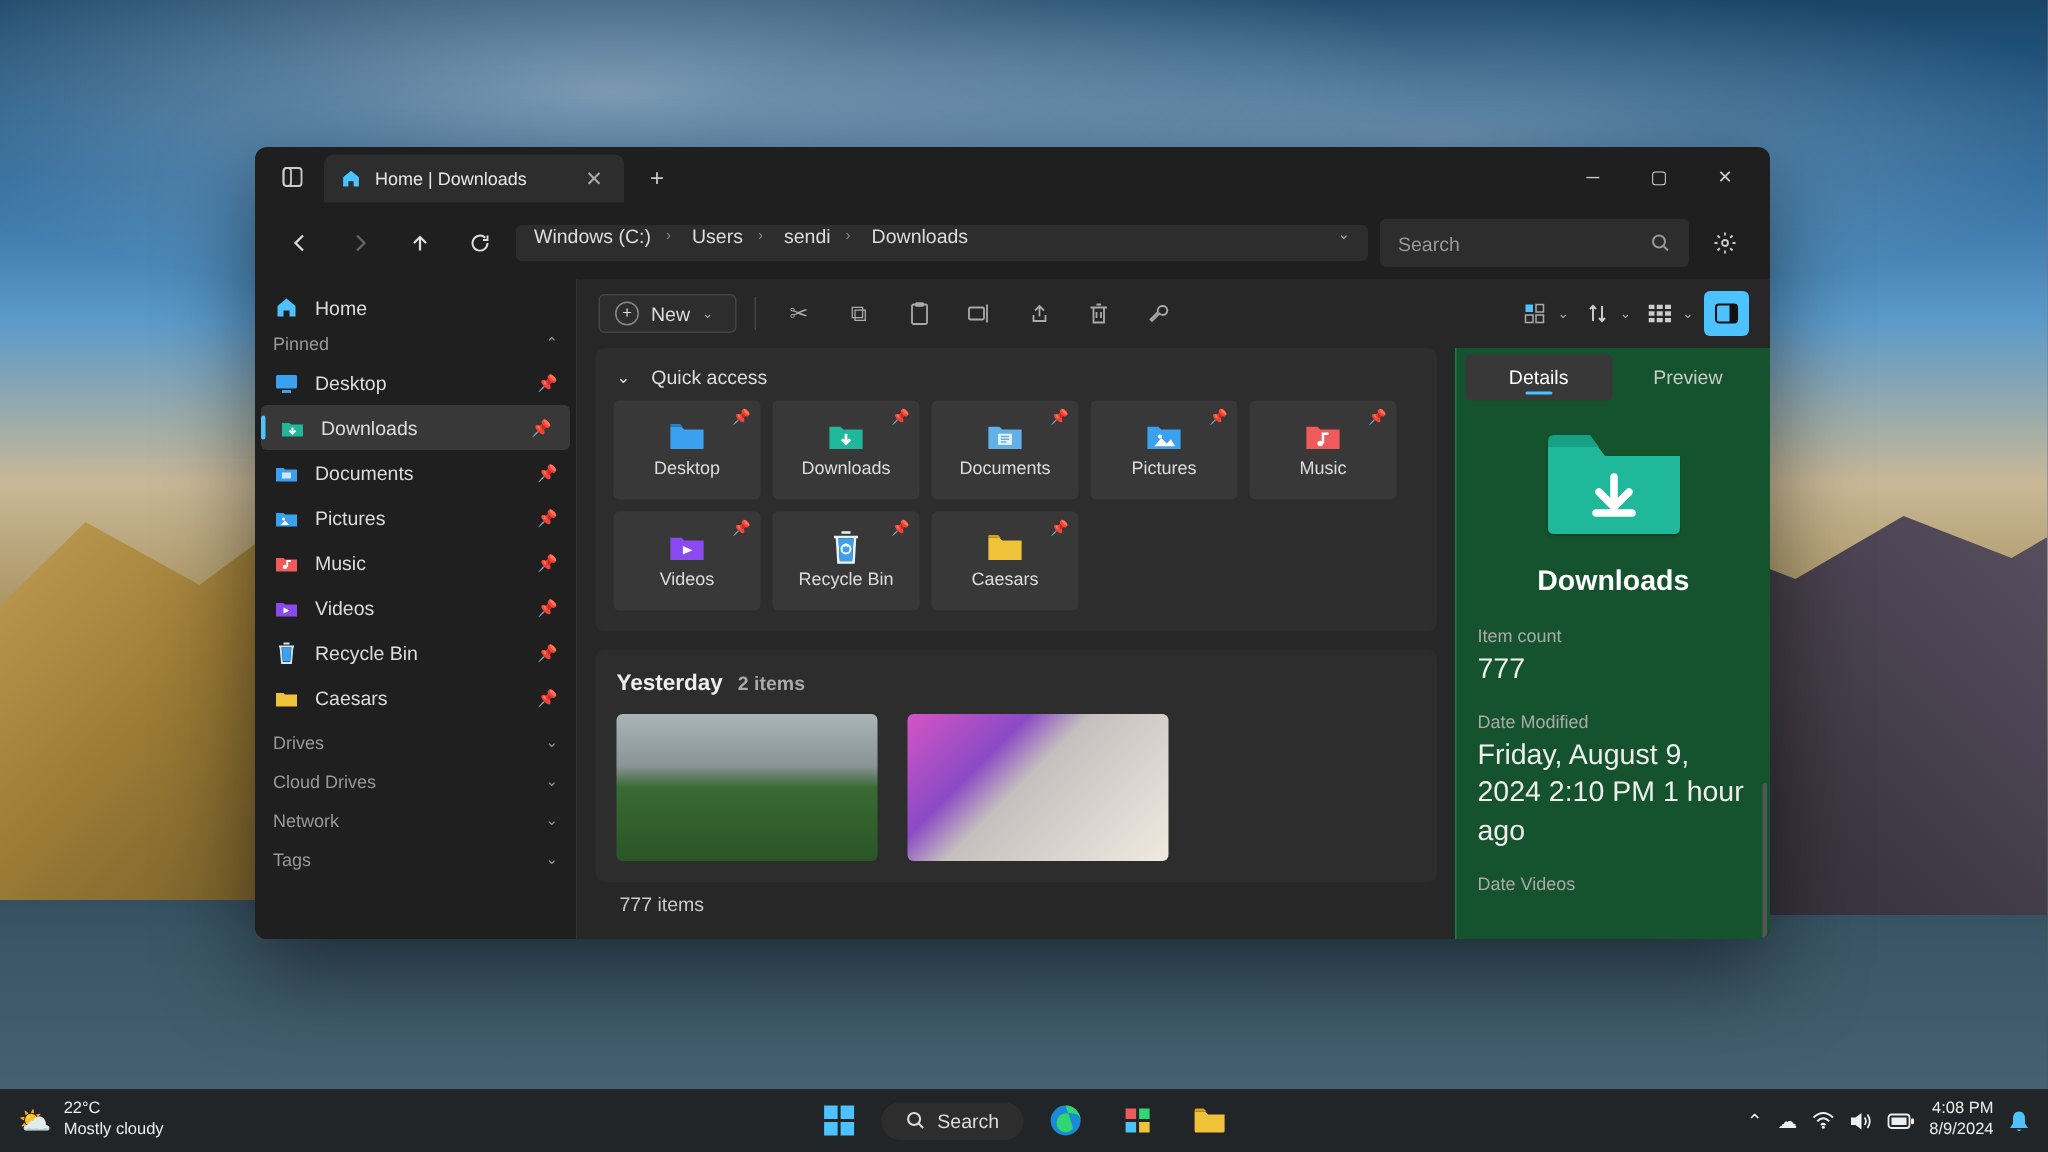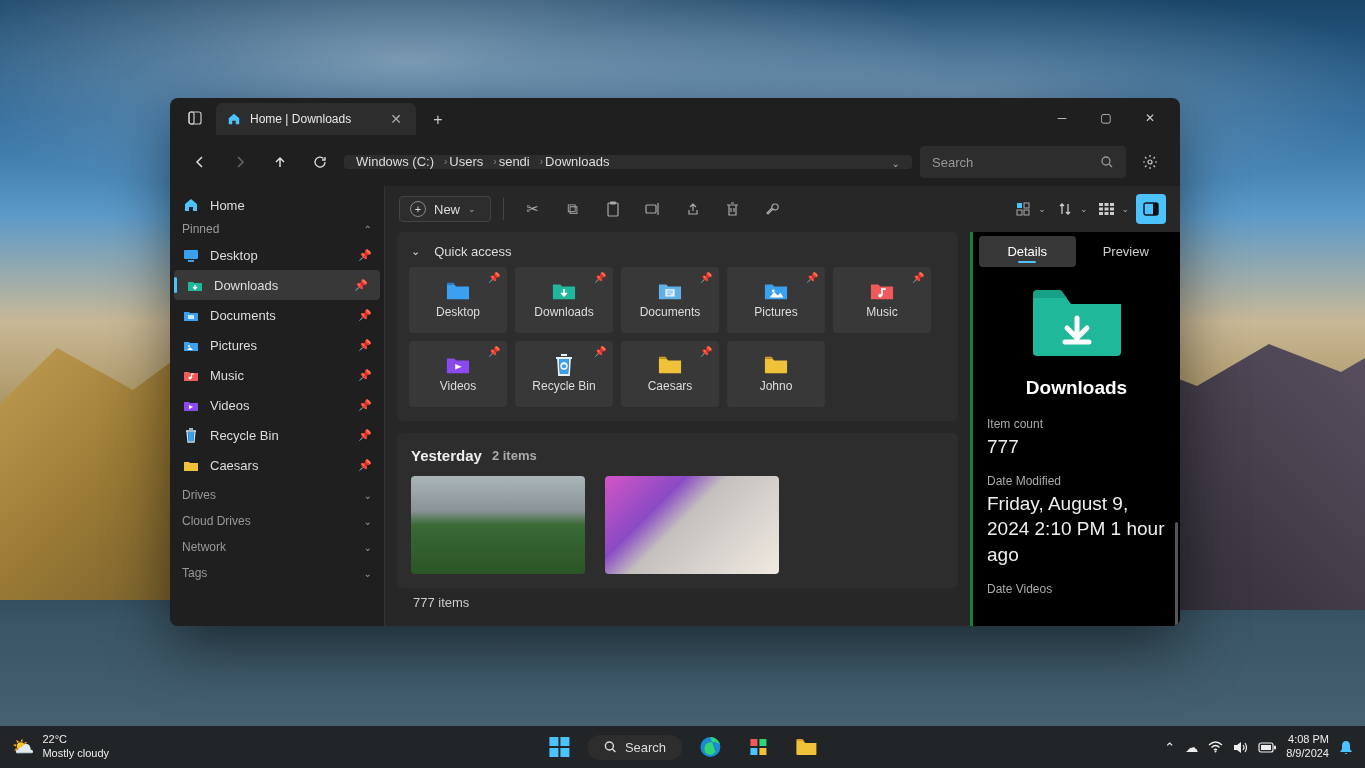--- a/index.html
+++ b/index.html
@@ -15,21 +15,21 @@
 .tab{display:flex;align-items:center;background:#2d2d2d;border-radius:6px 6px 0 0;padding:0 10px;height:32px;margin-top:1px;gap:8px;position:relative;width:200px}
 .tab-home-icon{width:16px;height:16px;display:flex;align-items:center;justify-content:center}
 .tab-title{color:#e8e8e8;font-size:12px;flex:1}
 .tab-close{color:#aaa;font-size:14px;width:20px;text-align:center}
 .new-tab{color:#ccc;font-size:16px;margin-left:8px;margin-top:4px;width:28px;text-align:center}
 .win-controls{margin-left:auto;display:flex}
 .win-btn{width:44px;height:32px;display:flex;align-items:center;justify-content:center;color:#ccc;font-size:12px}
 .addrbar{height:48px;display:flex;align-items:center;gap:8px;padding:0 14px}
 .nav-btn{width:32px;height:32px;display:flex;align-items:center;justify-content:center;color:#888;border-radius:4px}
 .nav-btn.enabled{color:#ddd}
-.breadcrumb{flex:1;background:#2d2d2d;border-radius:4px;height:14px;display:flex;align-items:flex-end;padding:0 12px;gap:2px;color:#ddd;font-size:13px}
+.breadcrumb{flex:1;background:#2d2d2d;border-radius:4px;height:24px;display:flex;align-items:flex-start;padding:0 12px;gap:14px;color:#ddd;font-size:13px}
 .crumb{display:flex;align-items:center;gap:10px}
 .crumb-sep{color:#888;font-size:10px}
 .breadcrumb-drop{margin-left:auto;color:#aaa;font-size:10px}
 .searchbox{width:206px;background:#2d2d2d;border-radius:4px;height:32px;display:flex;align-items:center;padding:0 12px;color:#999;font-size:13px}
 .search-icon{margin-left:auto}
 .settings-btn{width:32px;height:32px;display:flex;align-items:center;justify-content:center;color:#ccc}
 .body{flex:1;display:flex;min-height:0}
 .sidebar{width:215px;background:#1f1f1f;padding:4px 0;overflow-y:auto;border-right:1px solid #333}
 .side-item{display:flex;align-items:center;height:30px;padding:0 12px;gap:10px;color:#ddd;font-size:13px;position:relative}
 .side-item.active{background:#383838;border-radius:4px;margin:0 4px}
@@ -57,21 +57,21 @@
 .qa-tile-icon{width:24px;height:20px;display:flex;align-items:center;justify-content:center}
 .qa-pin-icon{position:absolute;top:5px;right:6px;color:#888;font-size:10px}
 .yest-section{background:#2d2d2d;border-radius:6px;padding:14px}
 .yest-header{display:flex;align-items:center;gap:10px;color:#eee;font-size:15px;font-weight:600;margin-bottom:12px}
 .yest-count{color:#aaa;font-size:13px;font-weight:700}
 .yest-grid{display:flex;gap:20px}
 .yest-thumb{width:174px;height:98px;border-radius:4px;background:#555}
 .yest-thumb.green{background:linear-gradient(180deg,#aab5b8 0%,#8a9498 35%,#3a6a35 50%,#2a5525 100%)}
 .yest-thumb.laptop{background:linear-gradient(135deg,#d455c5 0%,#8a4ac5 30%,#c5c0bd 45%,#d8d3ce 70%,#f0eae0 100%)}
 .status{height:28px;display:flex;align-items:center;padding:0 16px;color:#ccc;font-size:13px}
-.details-pane{width:210px;background:#000000;border-left:3px solid #15803d;display:flex;flex-direction:column;padding:4px 0 10px 0;position:relative}
+.details-pane{width:210px;background:#14532d;border-left:1px solid #15803d;display:flex;flex-direction:column;padding:4px 0 10px 0;position:relative}
 .details-tabs{display:flex;gap:2px;padding:0 6px;margin-bottom:12px}
 .dt-tab{flex:1;text-align:center;padding:8px 0;color:#ccc;font-size:13px;background:#383838;border-radius:4px;position:relative}
 .dt-tab.active{color:#fff}
 .dt-tab.active::after{content:"";position:absolute;bottom:4px;left:50%;transform:translateX(-50%);width:18px;height:2px;background:#4cc2ff;border-radius:1px}
 .dt-icon{width:96px;height:72px;margin:8px auto 18px;display:flex;align-items:center;justify-content:center}
 .dt-title{text-align:center;color:#fff;font-size:19px;font-weight:600;margin-bottom:18px}
 .dt-meta{padding:0 14px}
 .dt-label{color:#aaa;font-size:12px;margin-bottom:3px}
 .dt-value{color:#eee;font-size:19px;margin-bottom:14px;line-height:1.35}
 .dp-scroll{position:absolute;right:2px;top:290px;width:3px;height:130px;background:#555;border-radius:2px}
@@ -455,29 +455,20 @@
                 <div class="qa-tile">
                   <span class="qa-pin-icon">📌</span>
                   <span class="qa-tile-icon">
                     <svg width="26" height="22" viewBox="0 0 26 22">
                       <path d="M1 4 L9 4 L11 6 L25 6 L25 20 L1 20 Z" fill="#f0c23a"></path>
                       <path d="M1 3 Q1 2 2 2 L8 2 L10 4 L1 4 Z" fill="#d6a020"></path>
                     </svg>
                   </span>
                   <span>Caesars</span>
                 </div>
-                <div class="qa-tile">
-                  <span class="qa-tile-icon">
-                    <svg width="26" height="22" viewBox="0 0 26 22">
-                      <path d="M1 4 L9 4 L11 6 L25 6 L25 20 L1 20 Z" fill="#f0c23a"></path>
-                      <path d="M1 3 Q1 2 2 2 L8 2 L10 4 L1 4 Z" fill="#d6a020"></path>
-                    </svg>
-                  </span>
-                  <span>Johno</span>
-                </div>
               </div>
           </div>
           <div class="yest-section">
             <div class="yest-header">
               <span>Yesterday</span>
               <span class="yest-count">2 items</span>
             </div>
             <div class="yest-grid">
               <div class="yest-thumb green"></div>
               <div class="yest-thumb laptop"></div>

